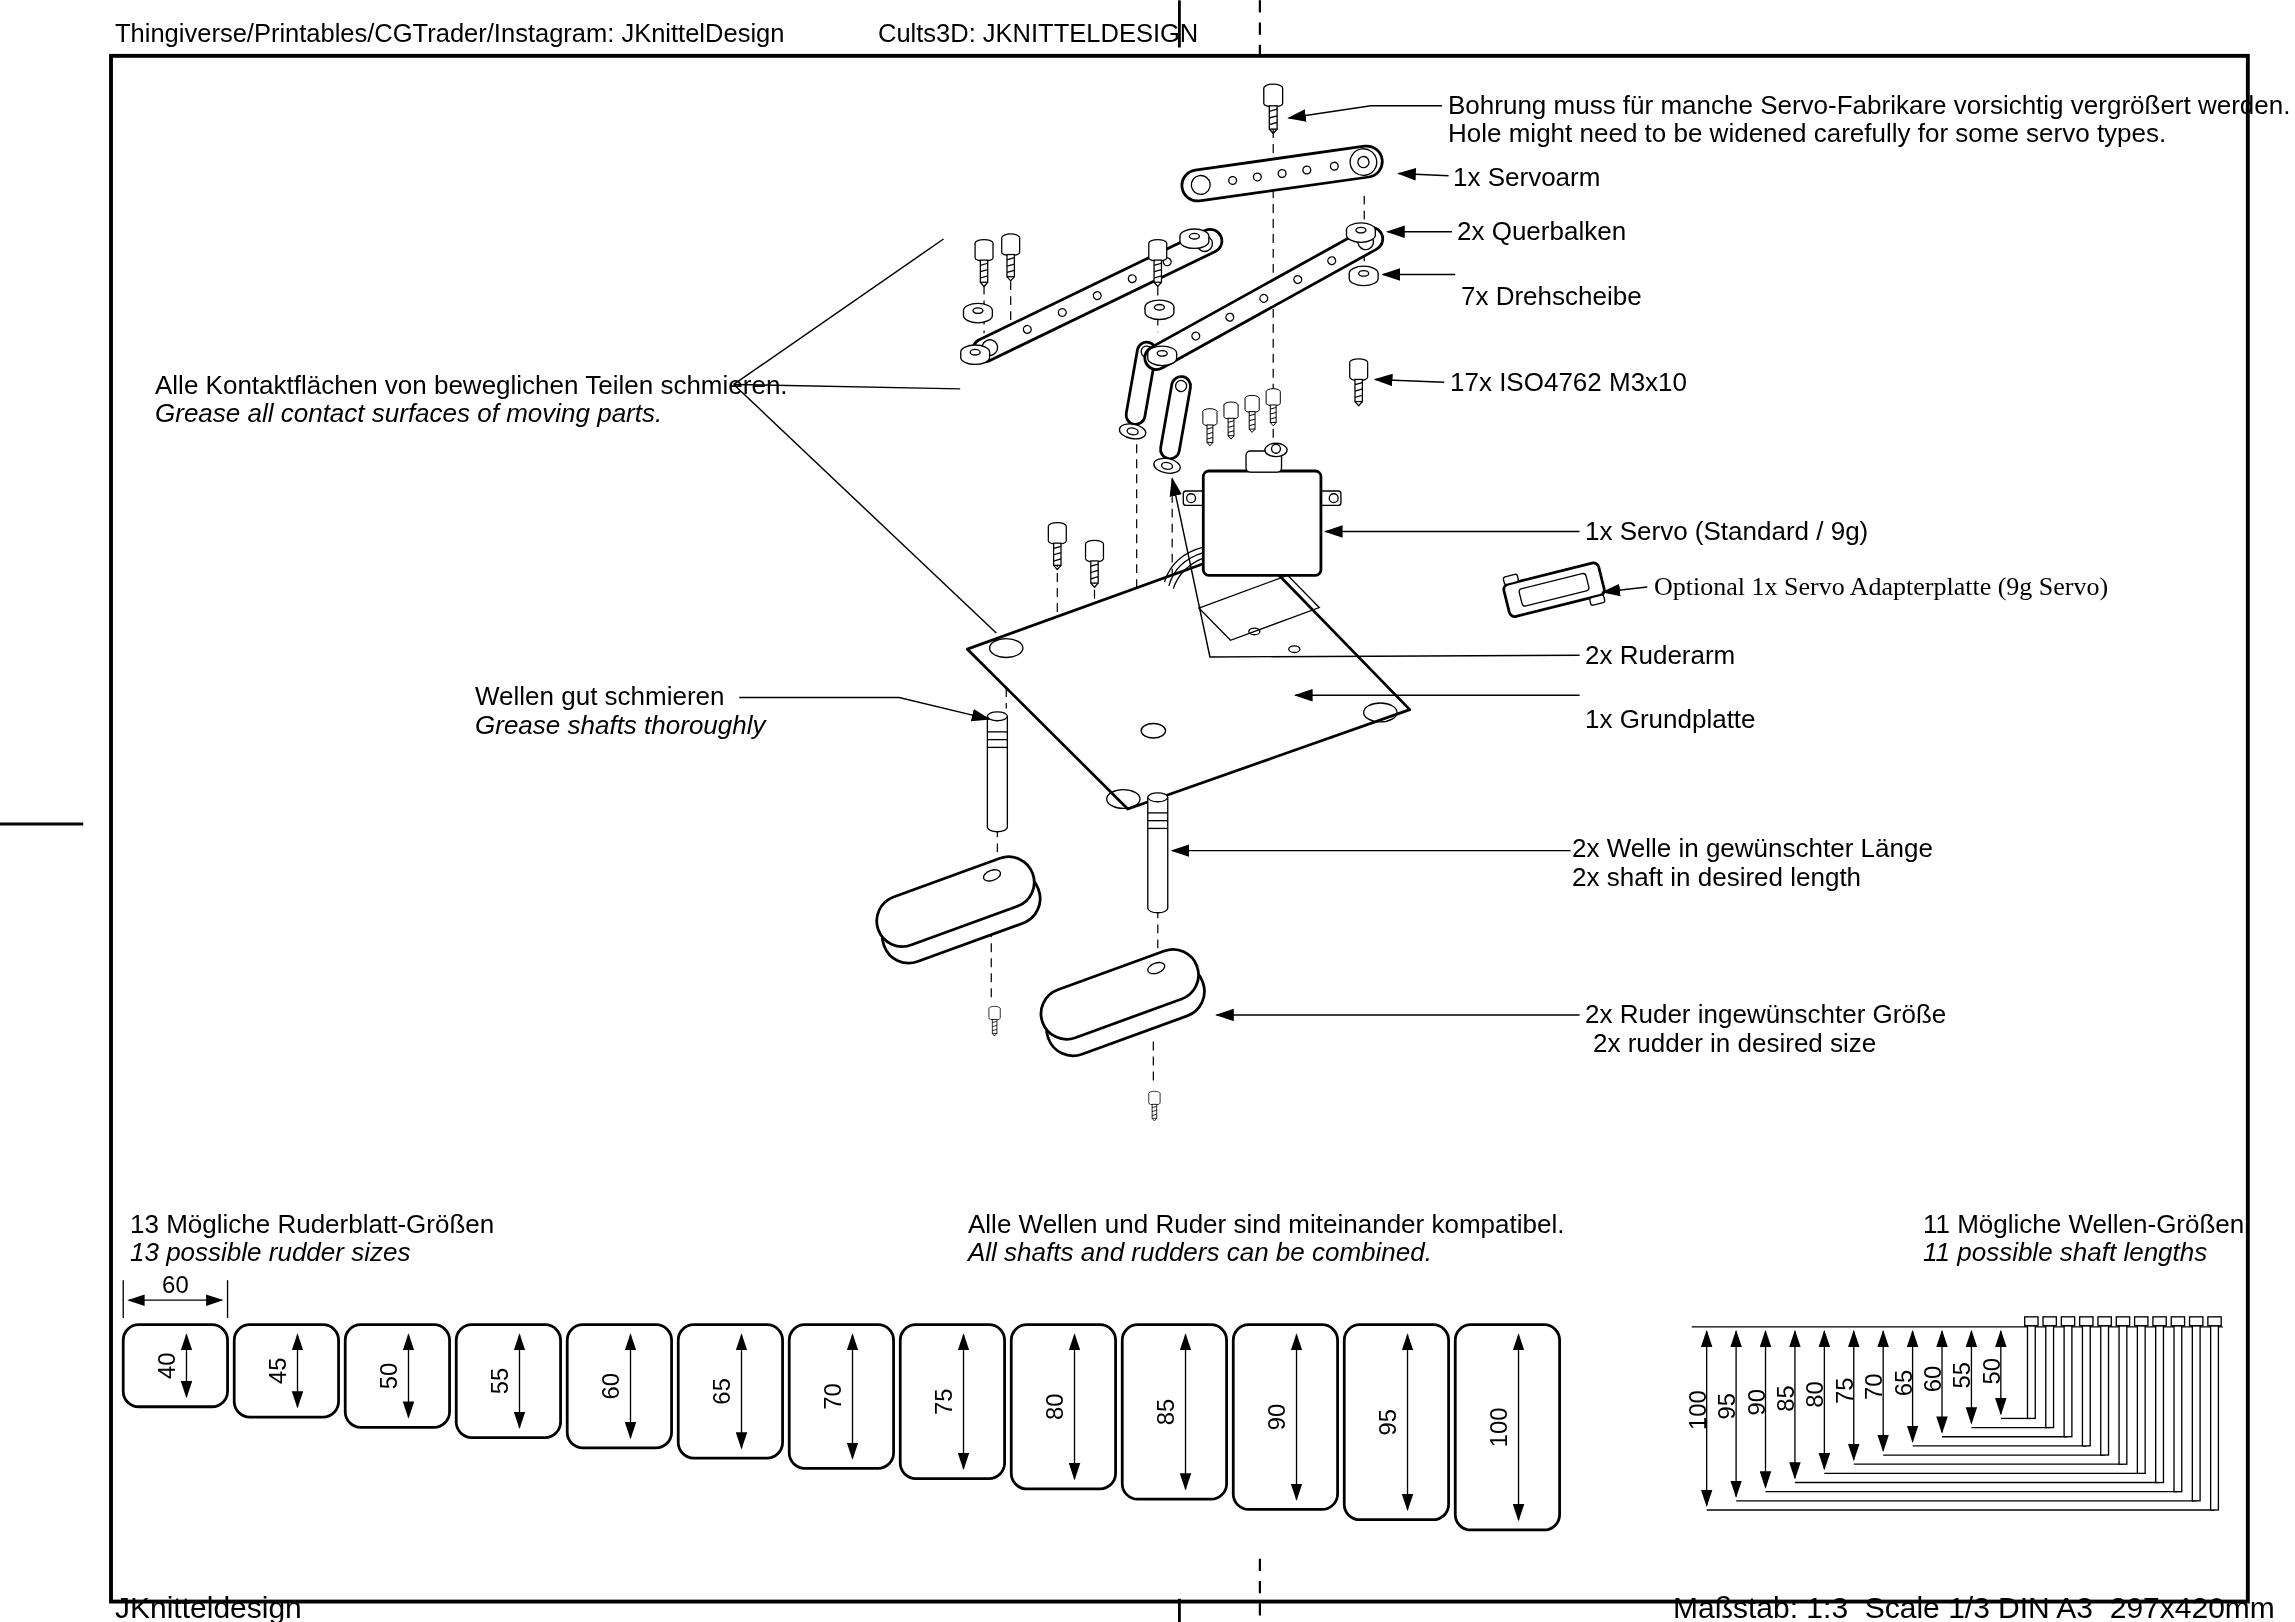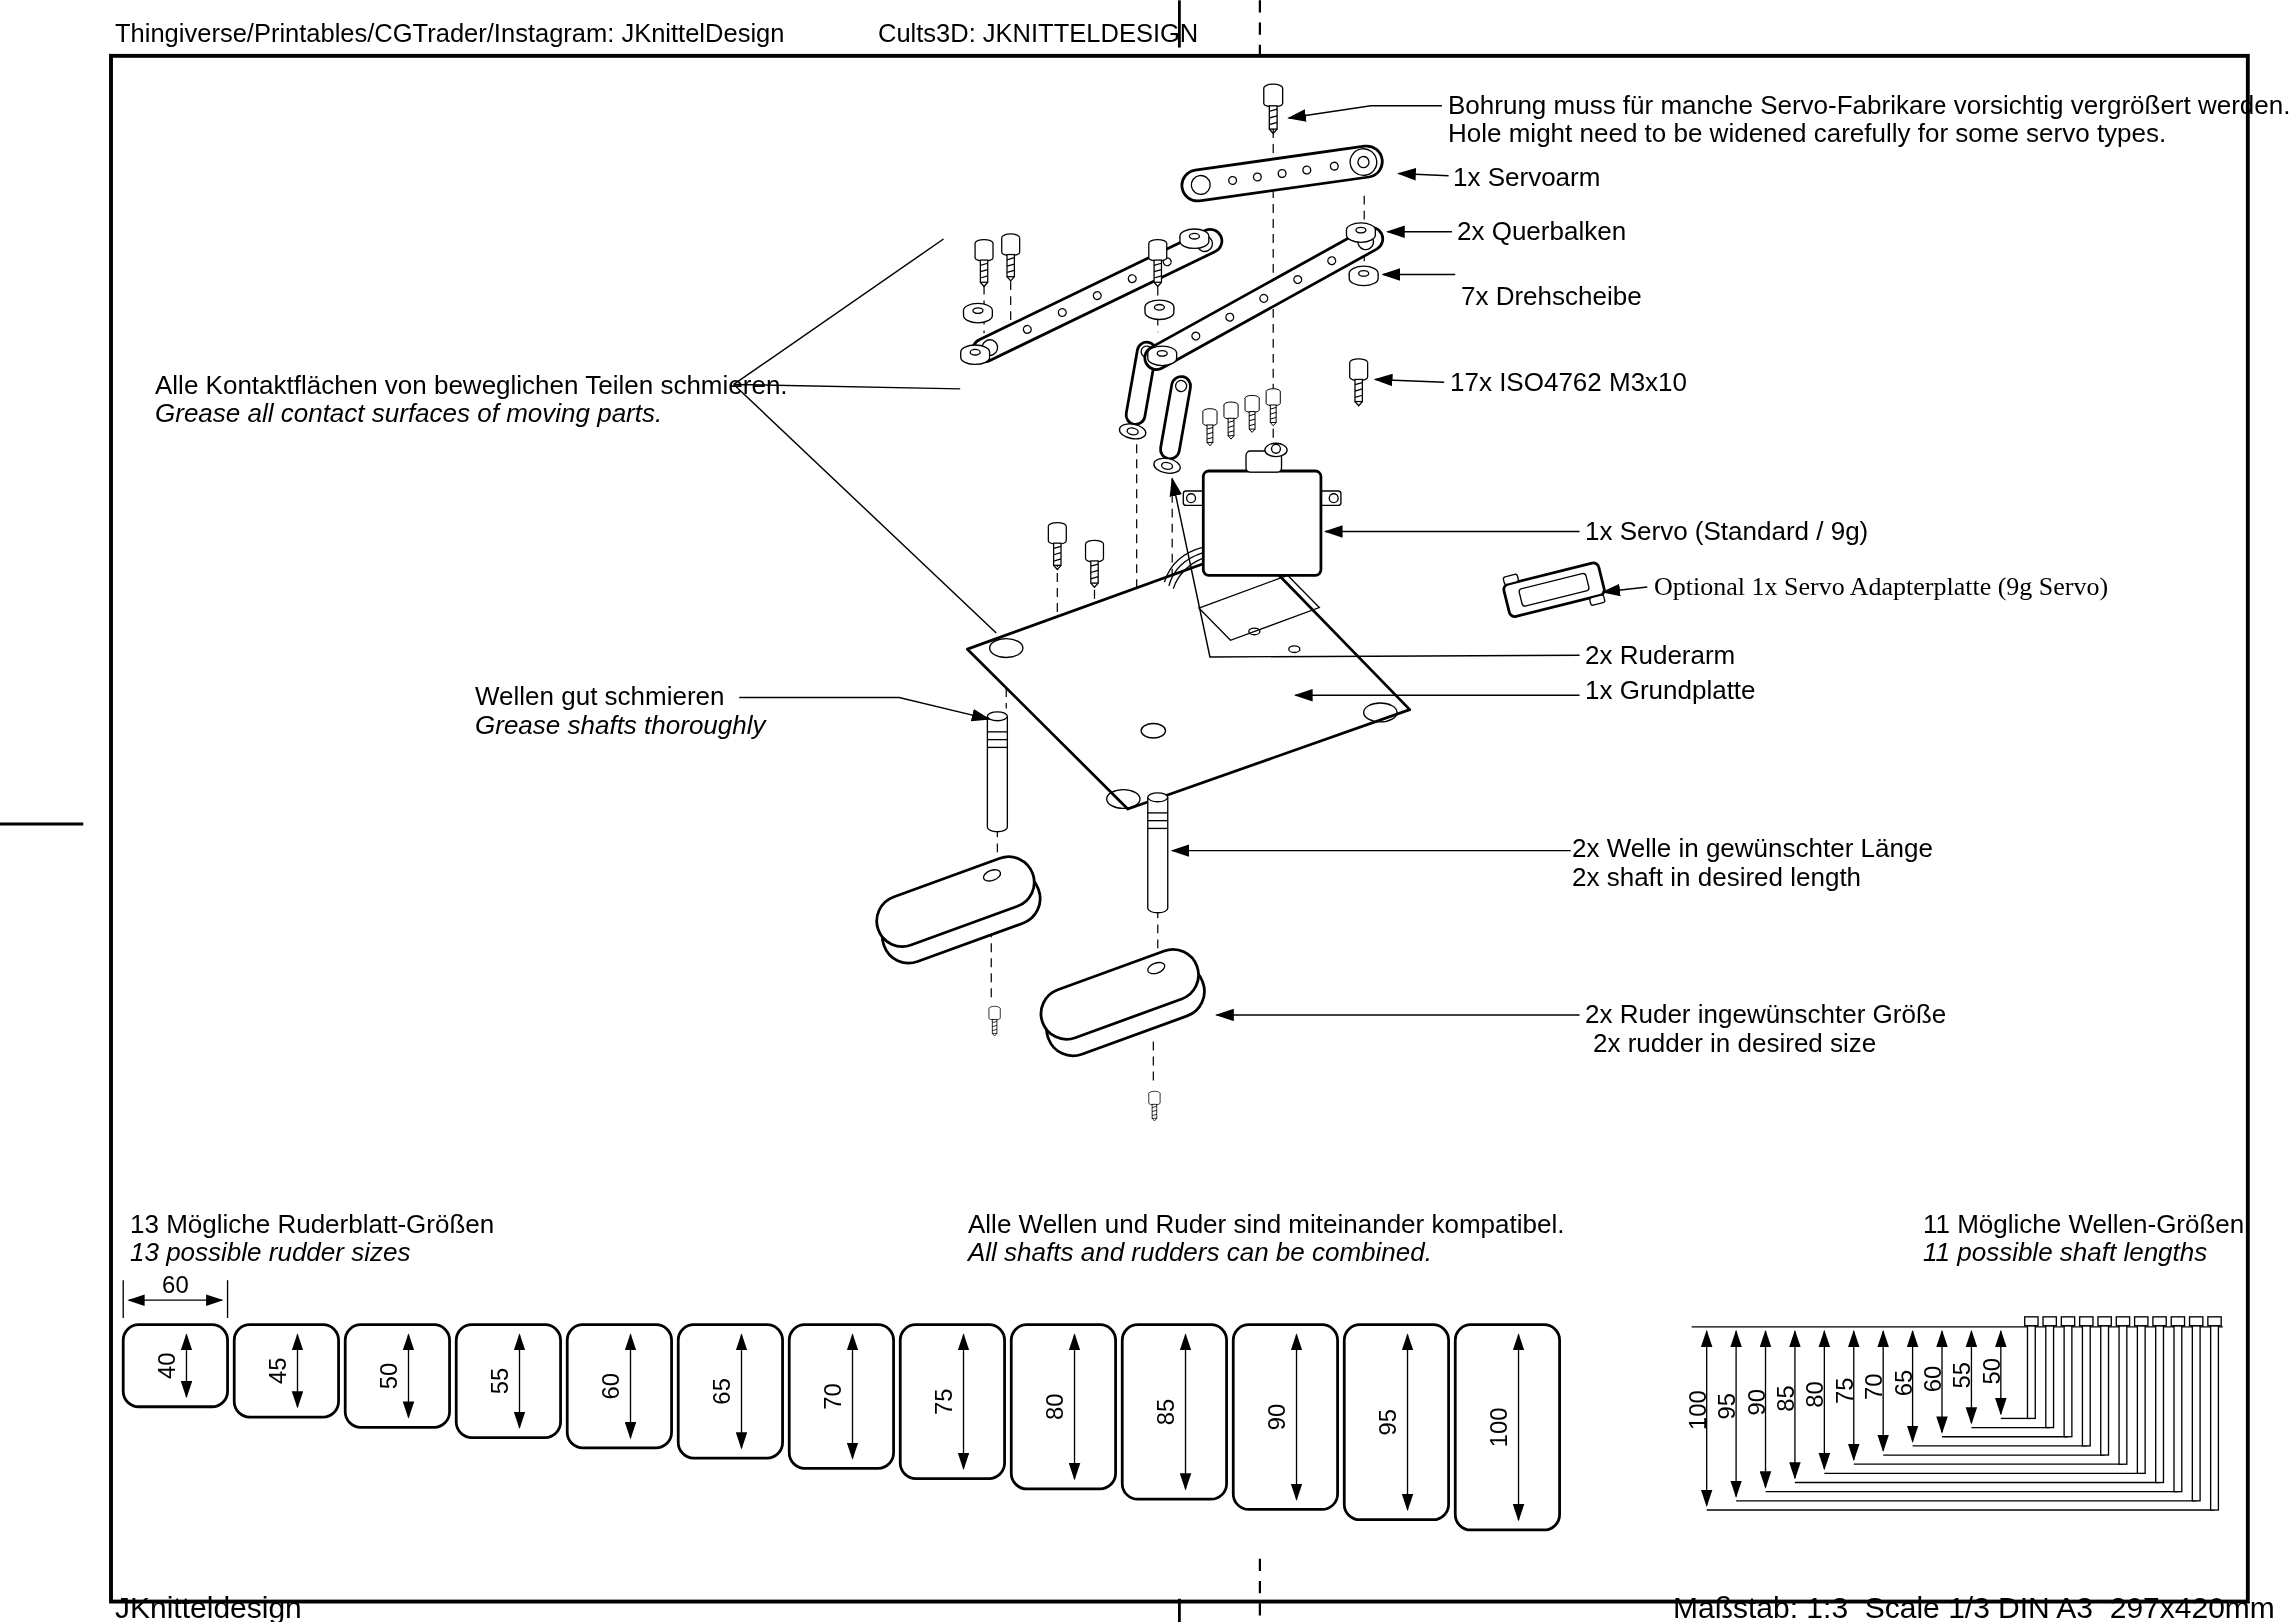--- a/index.html
+++ b/index.html
@@ -330,21 +330,21 @@
 <div class="lbl" style="left:1448px;top:105px;">Bohrung muss für manche Servo-Fabrikare vorsichtig vergrößert werden.</div>
 <div class="lbl" style="left:1448px;top:133px;">Hole might need to be widened carefully for some servo types.</div>
 
 <div class="lbl" style="left:1453px;top:177px;">1x Servoarm</div>
 <div class="lbl" style="left:1457px;top:231px;">2x Querbalken</div>
 <div class="lbl" style="left:1461px;top:280px;margin-top:16px;">7x Drehscheibe</div>
 <div class="lbl" style="left:1450px;top:382px;">17x ISO4762 M3x10</div>
 <div class="lbl" style="left:1585px;top:531px;">1x Servo (Standard / 9g)</div>
 <div class="lbl" style="left:1654px;top:587px;font-family:Liberation Serif, serif;">Optional 1x Servo Adapterplatte (9g Servo)</div>
 <div class="lbl" style="left:1585px;top:655px;">2x Ruderarm</div>
-<div class="lbl" style="left:1585px;top:690px;">1x Grundplatte</div>
+<div class="lbl" style="left:1585px;top:719px;">1x Grundplatte</div>
 
 <div class="lbl" style="left:155px;top:385px;">Alle Kontaktflächen von beweglichen Teilen schmieren.</div>
 <div class="lbl it" style="left:155px;top:413px;">Grease all contact surfaces of moving parts.</div>
 
 <div class="lbl" style="left:475px;top:696px;">Wellen gut schmieren</div>
 <div class="lbl it" style="left:475px;top:725px;">Grease shafts thoroughly</div>
 
 <div class="lbl" style="left:1572px;top:848px;">2x Welle in gewünschter Länge</div>
 <div class="lbl" style="left:1572px;top:877px;">2x shaft in desired length</div>
 <div class="lbl" style="left:1585px;top:1014px;">2x Ruder ingewünschter Größe</div>

